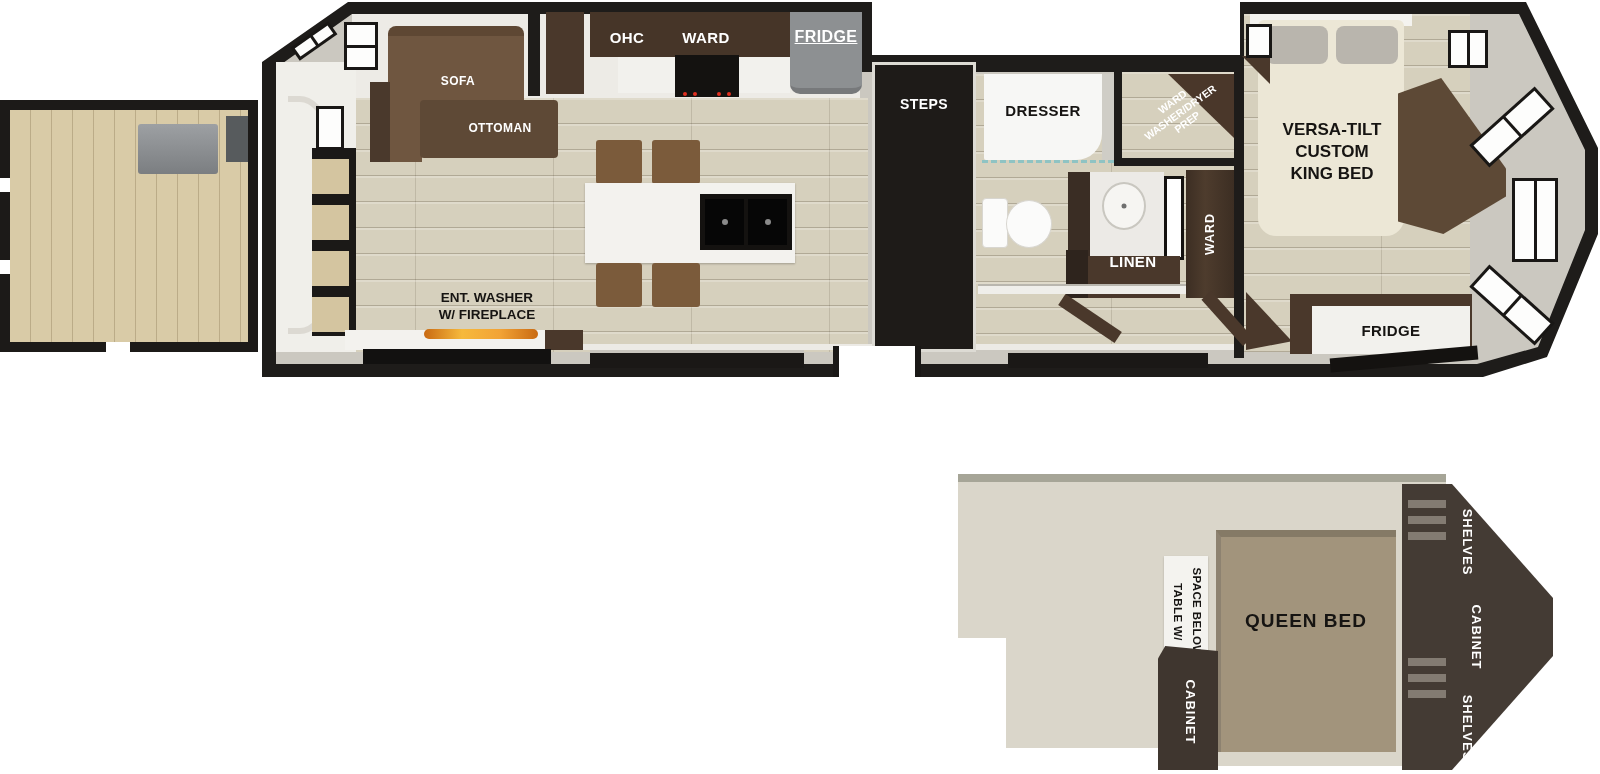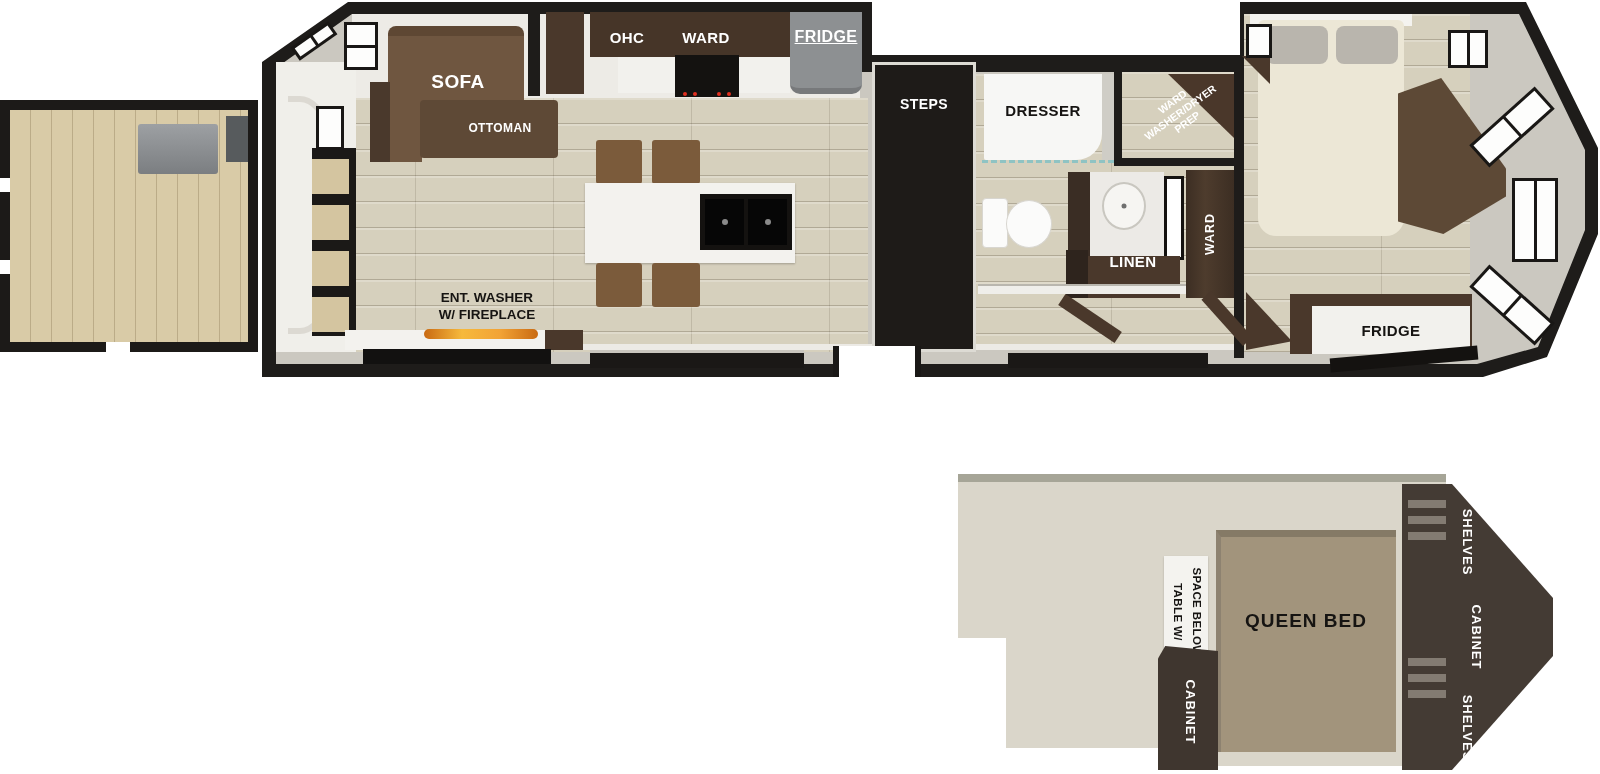--- a/index.html
+++ b/index.html
@@ -72,21 +72,21 @@
     </div>
   <div class="abs win" style="left:344px;top:22px;width:34px;height:48px;flex-direction:column;">
       <i></i>
       <i></i>
     </div>
 
   <div class="abs" style="left:388px;top:26px;width:136px;height:78px;background:#6f5640;border-radius:8px 8px 4px 4px;border-top:10px solid #5e4733;"></div>
   <div class="abs" style="left:388px;top:100px;width:34px;height:62px;background:#6f5640;"></div>
   <div class="abs" style="left:370px;top:82px;width:20px;height:80px;background:#4a392c;"></div>
   <div class="abs" style="left:420px;top:100px;width:138px;height:58px;background:#5e4936;border-radius:4px;"></div>
-  <div class="lbl w" style="left:458px;top:81px;font-size:19px;">SOFA</div>
+  <div class="lbl w" style="left:458px;top:81px;font-size:12px;">SOFA</div>
   <div class="lbl w" style="left:500px;top:128px;font-size:12px;">OTTOMAN</div>
 
   <div class="lblblk" style="left:487px;top:307px;transform:translate(-50%,-50%);font-size:13.5px;line-height:1.25;">
     <div>ENT. WASHER</div>
     <div>W/ FIREPLACE</div>
   </div>
   <div class="abs" style="left:345px;top:330px;width:200px;height:20px;background:#f3f2ee;"></div>
   <div class="abs" style="left:545px;top:330px;width:38px;height:20px;background:#4a382b;"></div>
   <div class="abs" style="left:424px;top:329px;width:114px;height:10px;border-radius:5px;background:linear-gradient(90deg,#c96a12,#f6b93c,#f2a336,#c96a12);"></div>
   <div class="abs" style="left:363px;top:349px;width:188px;height:15px;background:#121110;"></div>
@@ -154,20 +154,25 @@
 
   <div class="abs" style="left:1186px;top:170px;width:48px;height:128px;background:linear-gradient(90deg,#3c2e23,#4e3c2d 40%,#3c2e23);"></div>
   <div class="lbl w" style="left:1210px;top:234px;font-size:12.5px;letter-spacing:1px;transform:translate(-50%,-50%) rotate(-90deg);">WARD</div>
 
   <div class="abs" style="left:1234px;top:58px;width:10px;height:300px;background:#1e1c1a;"></div>
   <div class="abs brown" style="left:1196px;top:312px;width:62px;height:13px;transform:rotate(48deg);"></div>
   <div class="abs" style="left:1250px;top:14px;width:162px;height:12px;background:#f4f3ef;"></div>
   <div class="abs" style="left:1258px;top:20px;width:146px;height:216px;background:#ece7d6;border-radius:6px 6px 18px 18px;"></div>
   <div class="abs" style="left:1266px;top:26px;width:62px;height:38px;background:#b9b5ad;border-radius:8px;"></div>
   <div class="abs" style="left:1336px;top:26px;width:62px;height:38px;background:#b9b5ad;border-radius:8px;"></div>
+  <div class="lblblk" style="left:1332px;top:152px;transform:translate(-50%,-50%);font-size:17px;line-height:1.3;">
+    <div>VERSA-TILT</div>
+    <div>CUSTOM</div>
+    <div>KING BED</div>
+  </div>
   <div class="abs" style="left:1242px;top:56px;width:28px;height:28px;background:#4a382b;clip-path:polygon(0 0,100% 0,100% 100%);"></div>
   <div class="abs" style="left:1398px;top:78px;width:108px;height:156px;background:#5d4936;clip-path:polygon(0 10%,40% 0,100% 58%,100% 76%,42% 100%,0 92%);"></div>
   <div class="abs brown" style="left:1290px;top:294px;width:182px;height:60px;"></div>
   <div class="abs" style="left:1246px;top:292px;width:46px;height:58px;background:#4a382b;clip-path:polygon(0 0,100% 85%,0 100%);"></div>
   <div class="abs" style="left:1312px;top:306px;width:158px;height:48px;background:#f2f1ed;"></div>
   <div class="lbl b" style="left:1391px;top:330px;font-size:15px;">FRIDGE</div>
   <div class="abs" style="left:1330px;top:352px;width:148px;height:14px;background:#141210;transform:rotate(-5deg);"></div>
 
   <div class="abs win" style="left:1246px;top:24px;width:26px;height:34px;">
       <i></i>

